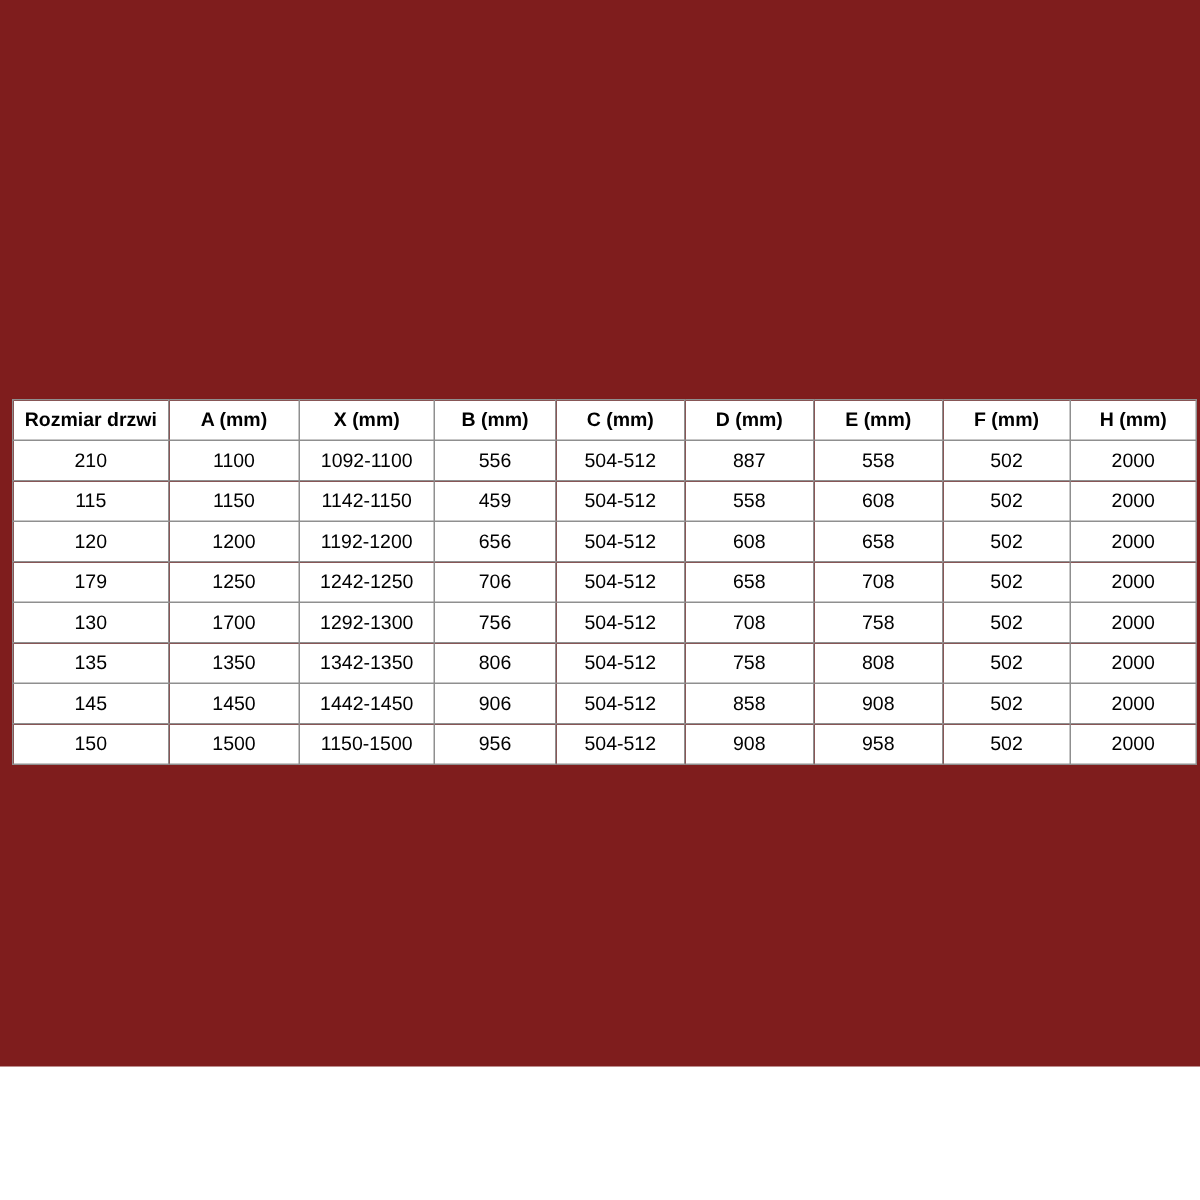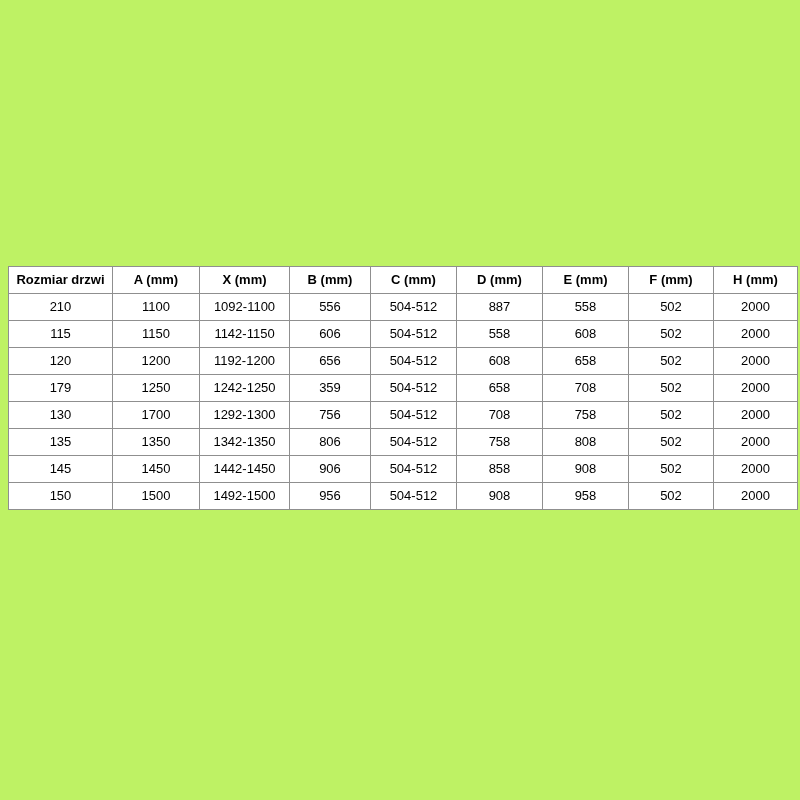--- a/index.html
+++ b/index.html
@@ -5,22 +5,22 @@
   * { margin: 0; padding: 0; box-sizing: border-box; }
   html, body {
     width: 800px;
     height: 800px;
     background: #ffffff;
     font-family: "Liberation Sans", "DejaVu Sans", sans-serif;
   }
   .page {
     position: relative;
     width: 800px;
-    height: 800px;
-    background: #bef264;
+    height: 711px;
+    background: #7f1d1d;
     overflow: hidden;
   }
   .table-wrap {
     position: absolute;
     left: 8px;
     top: 266px;
     width: 789px;
   }
   table.size-table {
     width: 789px;
@@ -85,21 +85,21 @@
             <td>504-512</td>
             <td>887</td>
             <td>558</td>
             <td>502</td>
             <td>2000</td>
           </tr>
           <tr>
             <td>115</td>
             <td>1150</td>
             <td>1142-1150</td>
-            <td>606</td>
+            <td>459</td>
             <td>504-512</td>
             <td>558</td>
             <td>608</td>
             <td>502</td>
             <td>2000</td>
           </tr>
           <tr>
             <td>120</td>
             <td>1200</td>
             <td>1192-1200</td>
@@ -107,21 +107,21 @@
             <td>504-512</td>
             <td>608</td>
             <td>658</td>
             <td>502</td>
             <td>2000</td>
           </tr>
           <tr>
             <td>179</td>
             <td>1250</td>
             <td>1242-1250</td>
-            <td>359</td>
+            <td>706</td>
             <td>504-512</td>
             <td>658</td>
             <td>708</td>
             <td>502</td>
             <td>2000</td>
           </tr>
           <tr>
             <td>130</td>
             <td>1700</td>
             <td>1292-1300</td>
@@ -150,21 +150,21 @@
             <td>906</td>
             <td>504-512</td>
             <td>858</td>
             <td>908</td>
             <td>502</td>
             <td>2000</td>
           </tr>
           <tr>
             <td>150</td>
             <td>1500</td>
-            <td>1492-1500</td>
+            <td>1150-1500</td>
             <td>956</td>
             <td>504-512</td>
             <td>908</td>
             <td>958</td>
             <td>502</td>
             <td>2000</td>
           </tr>
         </tbody>
     </table>
   </div>

